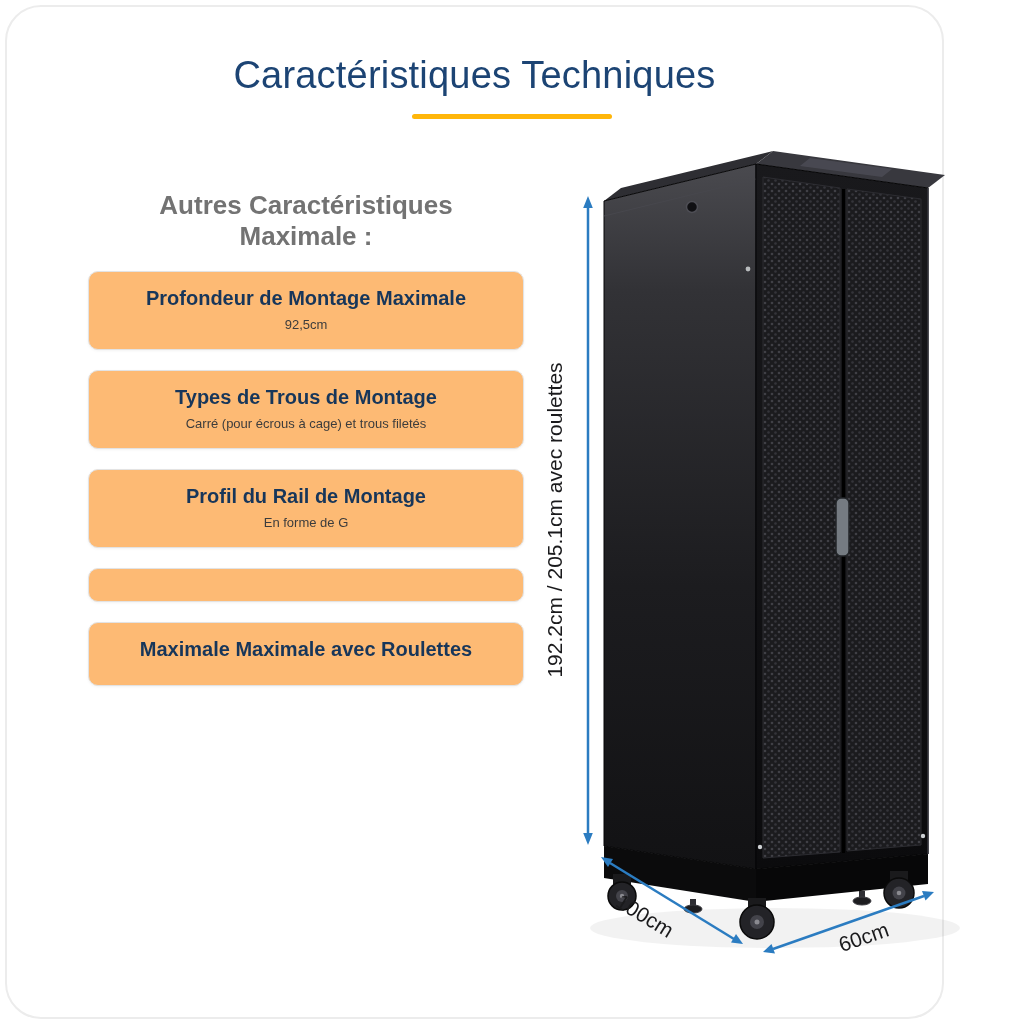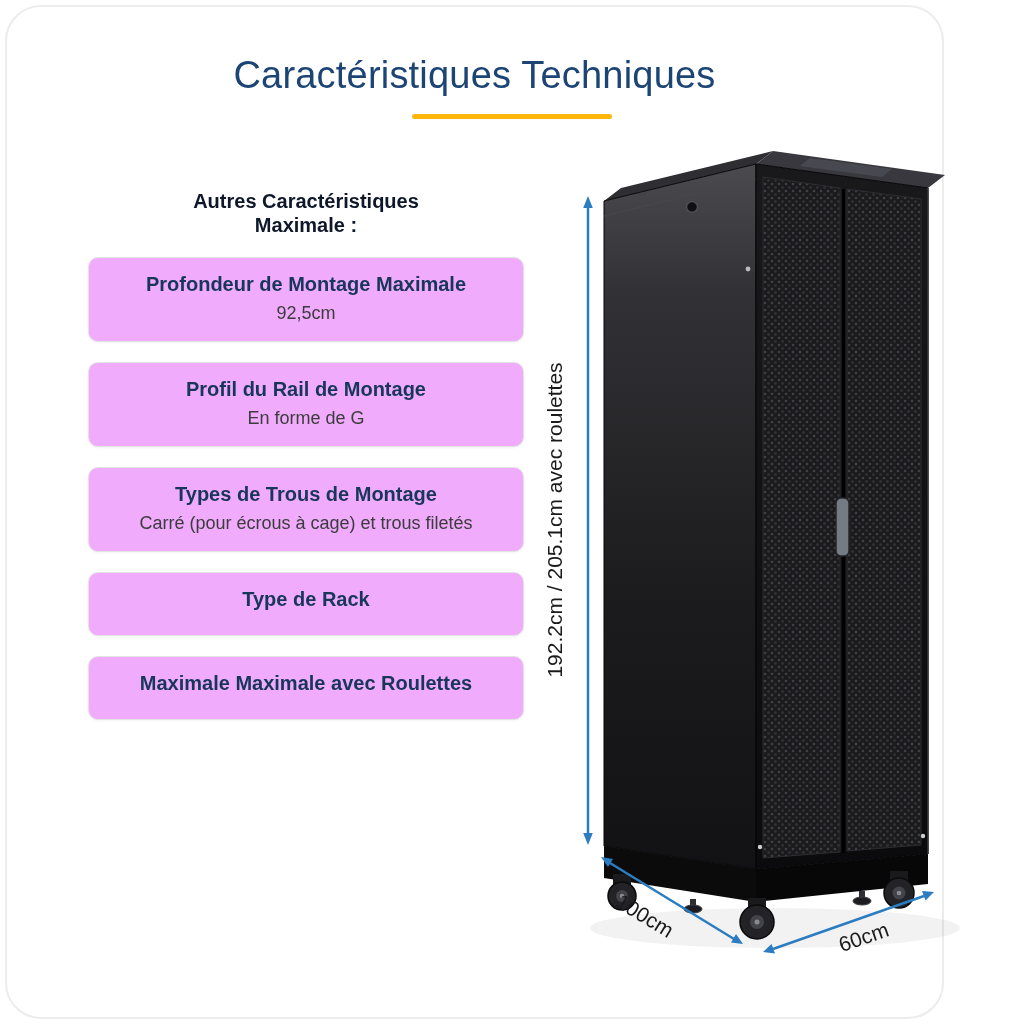--- a/index.html
+++ b/index.html
@@ -9,26 +9,26 @@
   .page { position:absolute; inset:0; width:949px; height:1024px; background:#ffffff; }
   .page-border { position:absolute; inset:5px; border:2px solid #ececec; border-radius:36px; pointer-events:none; }
 
   .title { position:absolute; top:54px; left:0; width:100%; text-align:center;
            font-size:38px; font-weight:500; color:#1c4474; letter-spacing:0.2px; }
   .title-underline { position:absolute; top:114px; left:412px; width:200px; height:5px;
            border-radius:3px; background:#ffb60a; }
 
   .specs { position:absolute; left:88px; top:190px; width:436px;
            display:flex; flex-direction:column; gap:20px; }
-  .specs-heading { text-align:center; font-size:20px; font-weight:700; color:#0f172a; line-height:1.18; }
-  .card { background:#f0abfc; border:1px solid #e3e3e3; border-radius:10px;
+  .specs-heading { text-align:center; font-size:26px; font-weight:700; color:#737373; line-height:1.18; }
+  .card { background:#fdba74; border:1px solid #e3e3e3; border-radius:10px;
           box-shadow:0 1px 3px rgba(0,0,0,0.05);
           padding:15px 10px 17px; text-align:center; }
   .card-label { font-size:20px; font-weight:700; color:#17365a; margin-bottom:7px; }
-  .card-value { font-size:18px; color:#3c3c3c; }
+  .card-value { font-size:13px; color:#3c3c3c; }
 
   .diagram { position:absolute; left:0; top:0; }
   .dim-label { font-size:21px; fill:#1a1a1c; font-weight:500; }
 </style>
 </head>
 <body>
 
 <div class="page">
 
   <div class="page-border"></div>
@@ -41,31 +41,30 @@
       <span>Autres Caractéristiques</span><br>
       <span>Maximale :</span>
     </h2>
 
     <div class="card">
       <div class="card-label">Profondeur de Montage Maximale</div>
       <div class="card-value">92,5cm</div>
     </div>
 
     <div class="card">
+      <div class="card-label">Types de Trous de Montage</div>
+      <div class="card-value">Carré (pour écrous à cage) et trous filetés</div>
+    </div>
+
+    <div class="card">
       <div class="card-label">Profil du Rail de Montage</div>
       <div class="card-value">En forme de G</div>
     </div>
 
     <div class="card">
-      <div class="card-label">Types de Trous de Montage</div>
-      <div class="card-value">Carré (pour écrous à cage) et trous filetés</div>
-    </div>
-
-    <div class="card">
-      <div class="card-label">Type de Rack</div>
     </div>
 
     <div class="card">
       <div class="card-label">Maximale Maximale avec Roulettes</div>
     </div>
   </div>
 
   <svg class="diagram" width="1024" height="1024" viewBox="0 0 1024 1024" aria-hidden="true">
     <defs>
       <linearGradient id="sideGrad" x1="0" y1="0" x2="0" y2="1">

